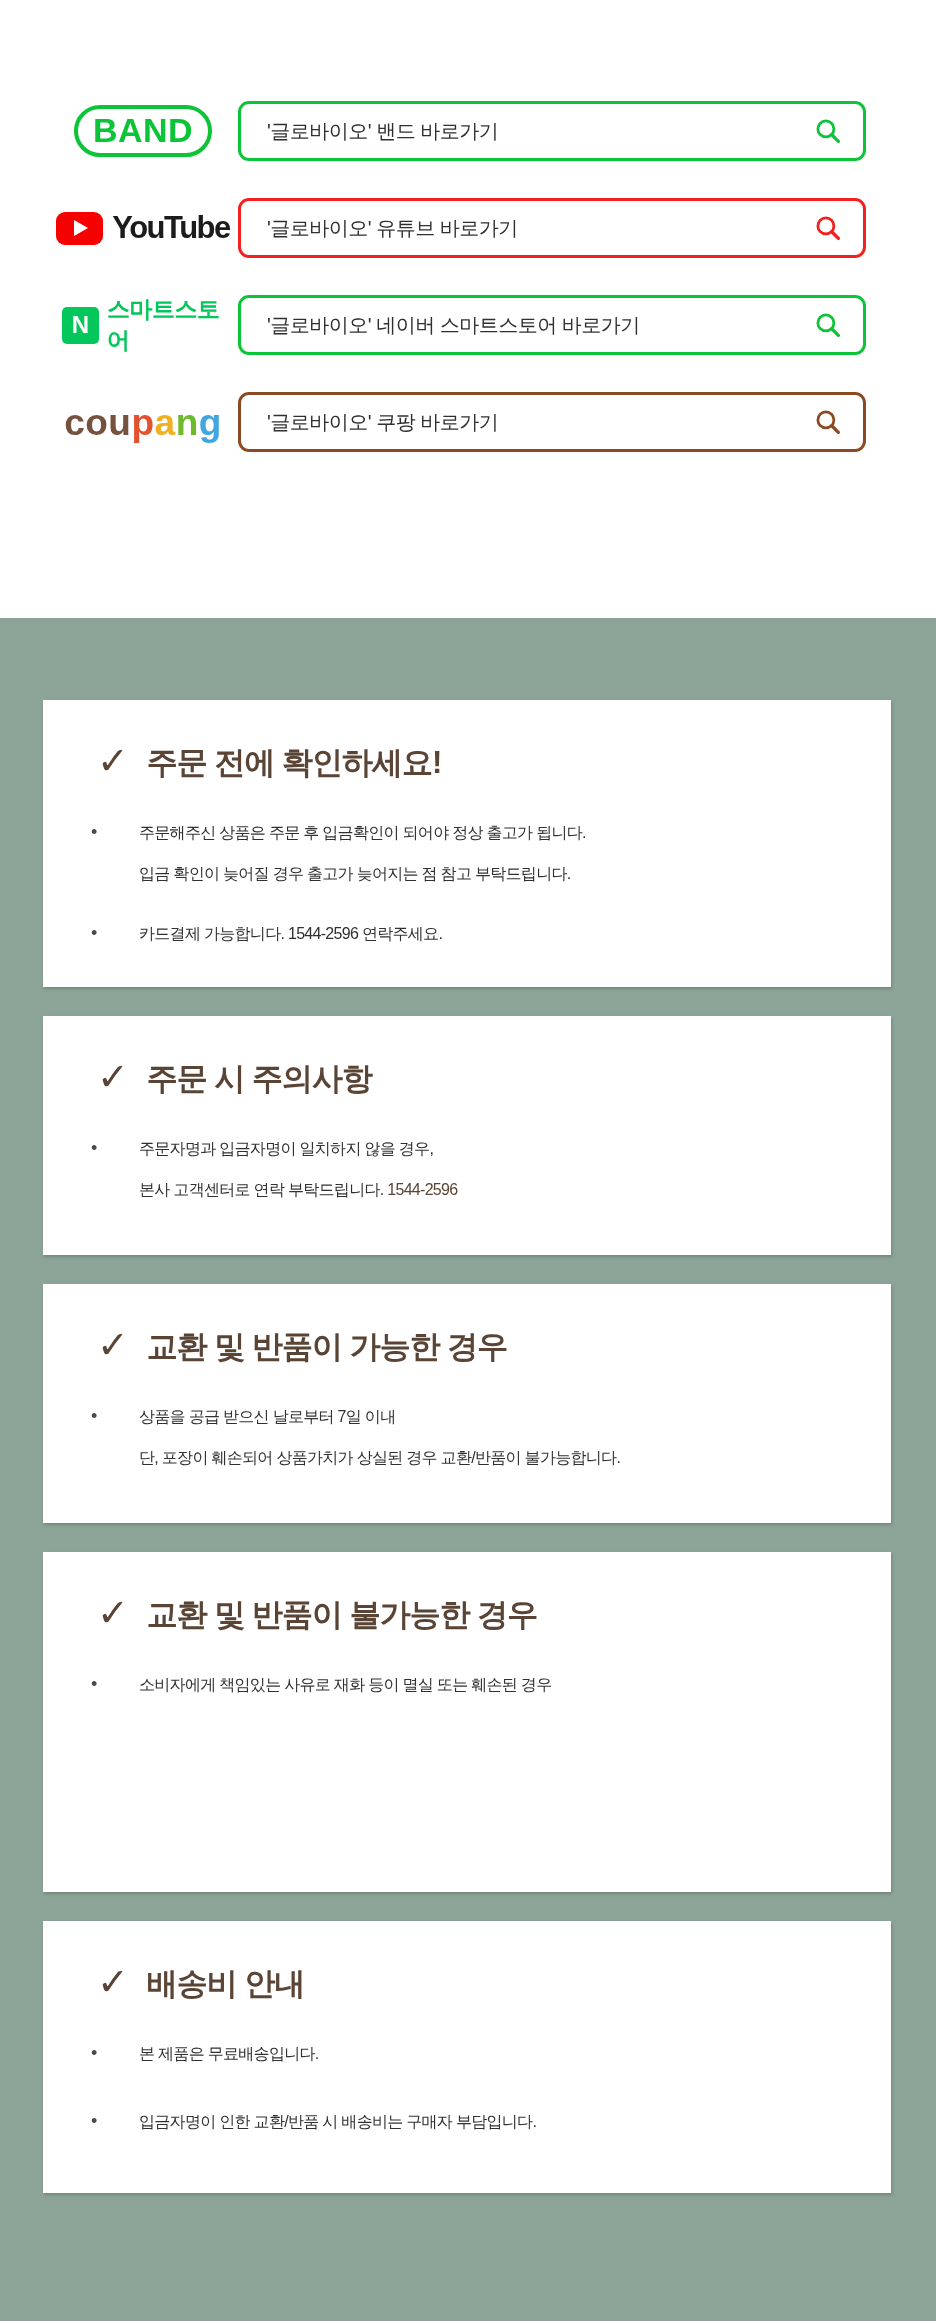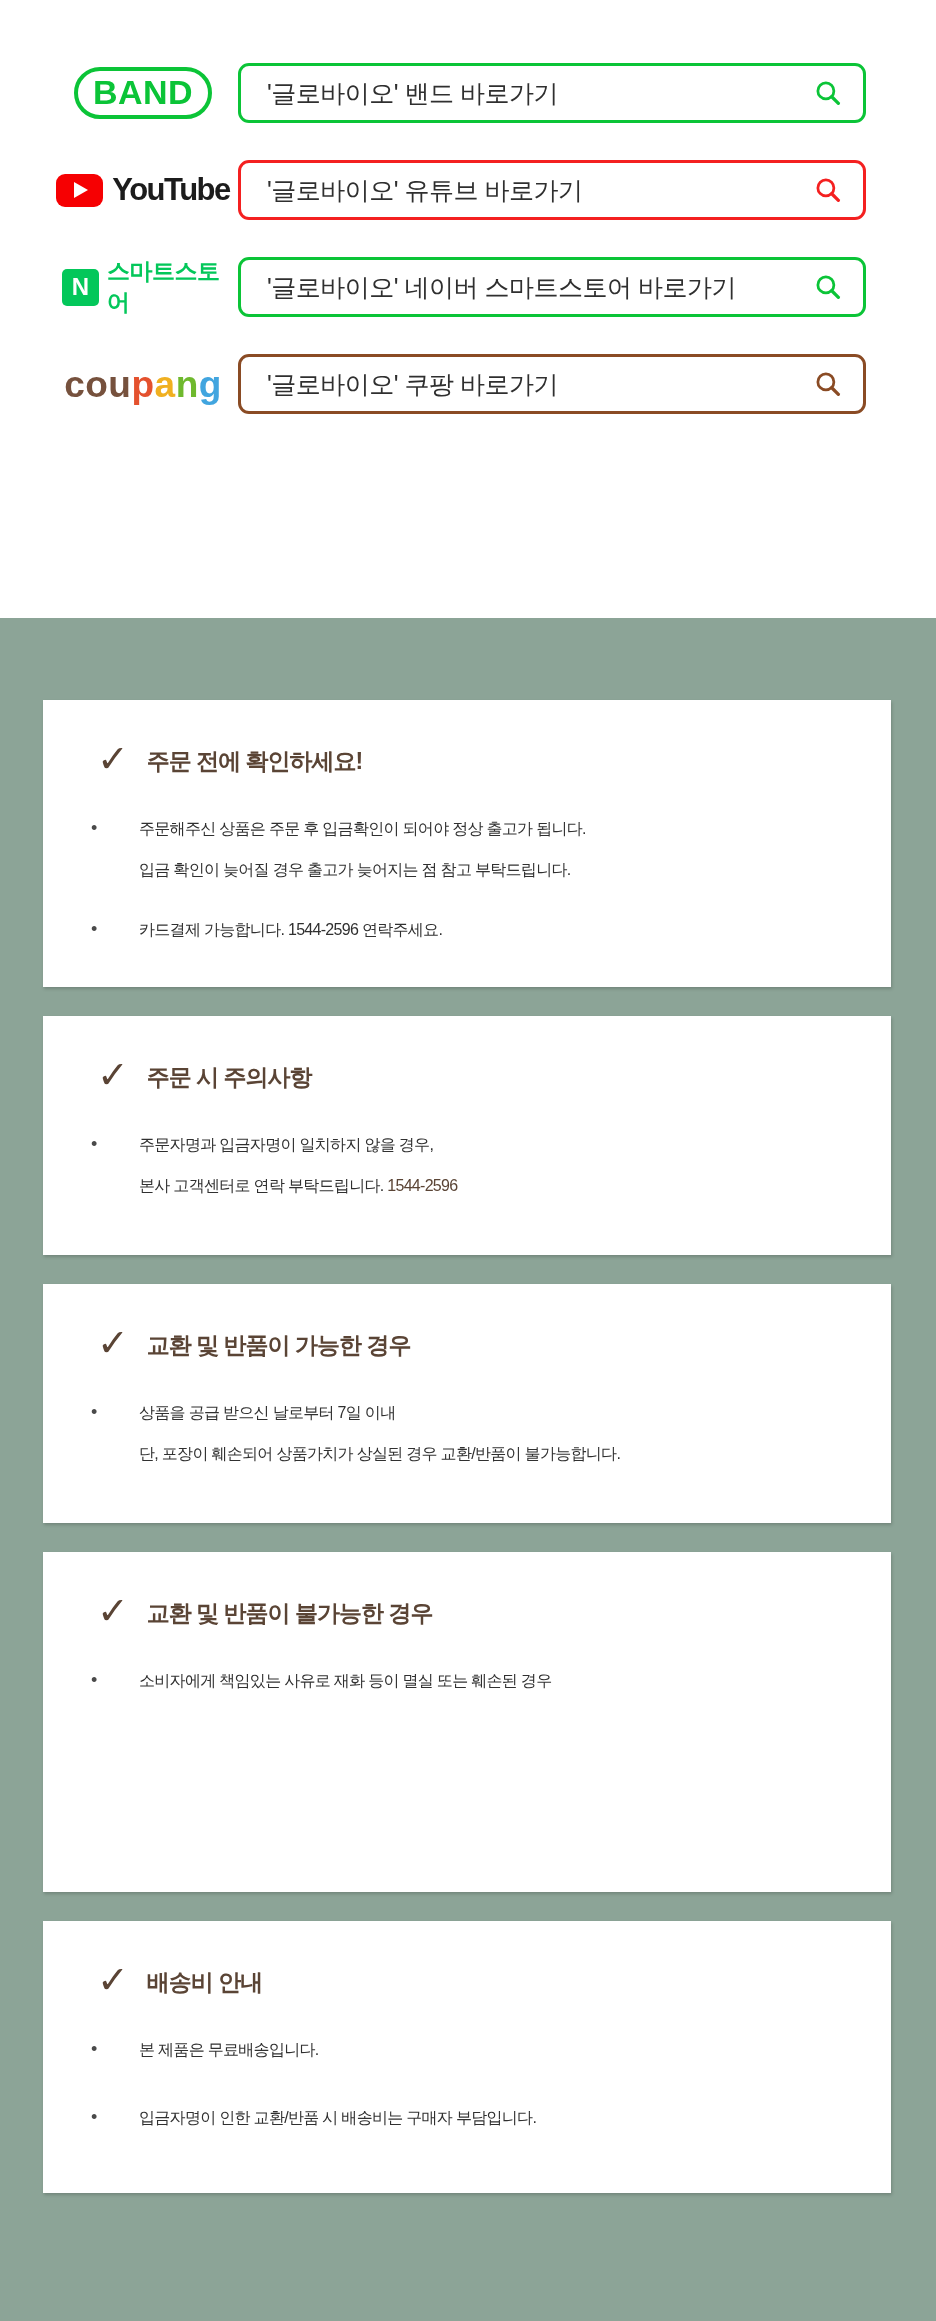--- a/index.html
+++ b/index.html
@@ -5,28 +5,28 @@
   html,body{margin:0;padding:0;}
   body{
     width:936px;
     background:#ffffff;
     font-family:"Liberation Sans","DejaVu Sans",sans-serif;
     -webkit-font-smoothing:antialiased;
   }
   .page{width:936px;height:2321px;position:relative;background:#ffffff;overflow:hidden;}
 
   
-  .top-section{height:618px;box-sizing:border-box;padding-top:63px;background:#ffffff;}
+  .top-section{height:618px;box-sizing:border-box;padding-top:101px;background:#ffffff;}
   .link-row{display:flex;align-items:center;height:60px;margin-bottom:37px;}
   .logo-col{width:162px;margin-left:62px;flex:none;display:flex;align-items:center;justify-content:center;}
   .search-box{
     margin-left:14px;width:628px;height:60px;box-sizing:border-box;
     border:3px solid #999;border-radius:11px;
     display:flex;align-items:center;padding:0 20px 0 26px;
-    font-size:25px;color:#2f2f2f;letter-spacing:-0.5px;cursor:pointer;background:#fff;
+    font-size:20px;color:#2f2f2f;letter-spacing:-0.5px;cursor:pointer;background:#fff;
   }
   .search-box .grow{flex:1;}
   .mag{flex:none;display:flex;align-items:center;}
 
   
   .band-pill{
     display:inline-block;border:4px solid currentColor;border-radius:32px;
     padding:3px 15px;font-size:34px;font-weight:bold;letter-spacing:0.5px;line-height:1.1;
   }
   .yt-wrap{display:flex;align-items:center;gap:9px;text-align:center;}
@@ -43,21 +43,21 @@
     height:1703px;box-sizing:border-box;background:#8CA497;
     padding:82px 0 0 43px;
   }
   .card{
     width:848px;background:#ffffff;box-sizing:border-box;
     margin-bottom:29px;padding:36px 42px 0 48px;
     box-shadow:1px 2px 3px rgba(0,0,0,0.18);
   }
   .card-title{display:flex;align-items:center;margin:6px 0 28px 6px;}
   .check{font-size:38px;font-weight:bold;color:#5a4435;margin-right:18px;line-height:1;transform:translateY(-2px);}
-  .title-text{font-size:23px;font-weight:800;color:#5a4435;letter-spacing:-1px;}
+  .title-text{font-size:31px;font-weight:800;color:#5a4435;letter-spacing:-1px;}
   .bullet{display:flex;margin-bottom:19px;}
   .bullet .dot{width:28px;flex:none;color:#4a4a4a;font-size:18px;line-height:41px;}
   .bullet .dot::before{content:"\2022";}
   .bullet .lines{flex:1;font-size:16px;color:#303030;line-height:41px;letter-spacing:-0.7px;margin-left:20px;}
   .line{display:block;}
   .line:empty{display:none;}
   .phone{color:#5a4435;}
   .phone:empty{display:none;}
 
   

